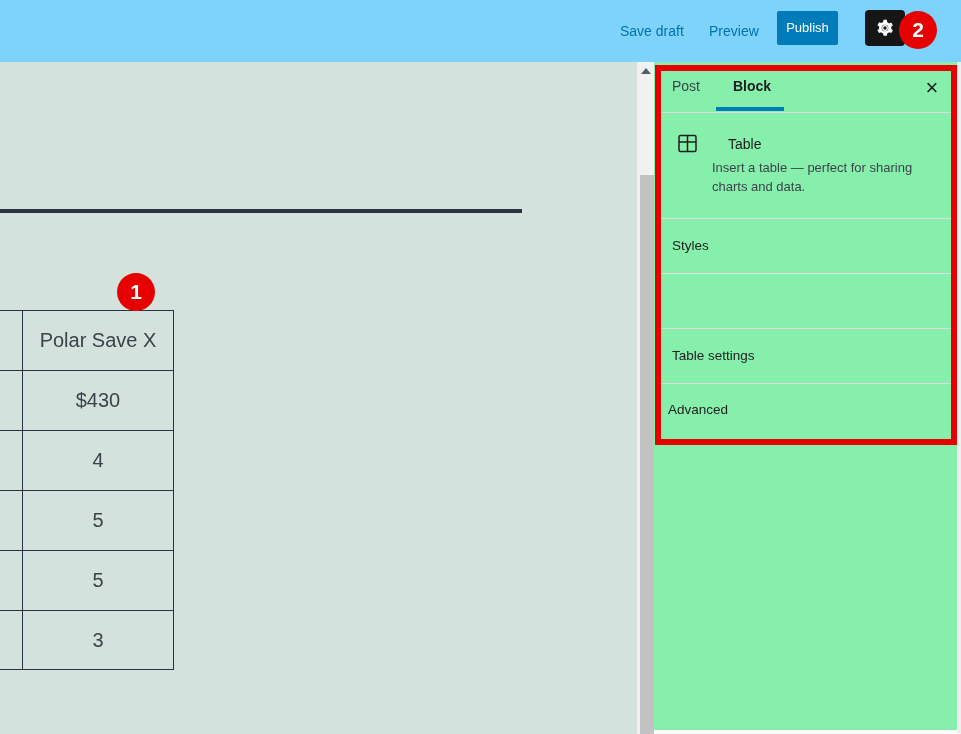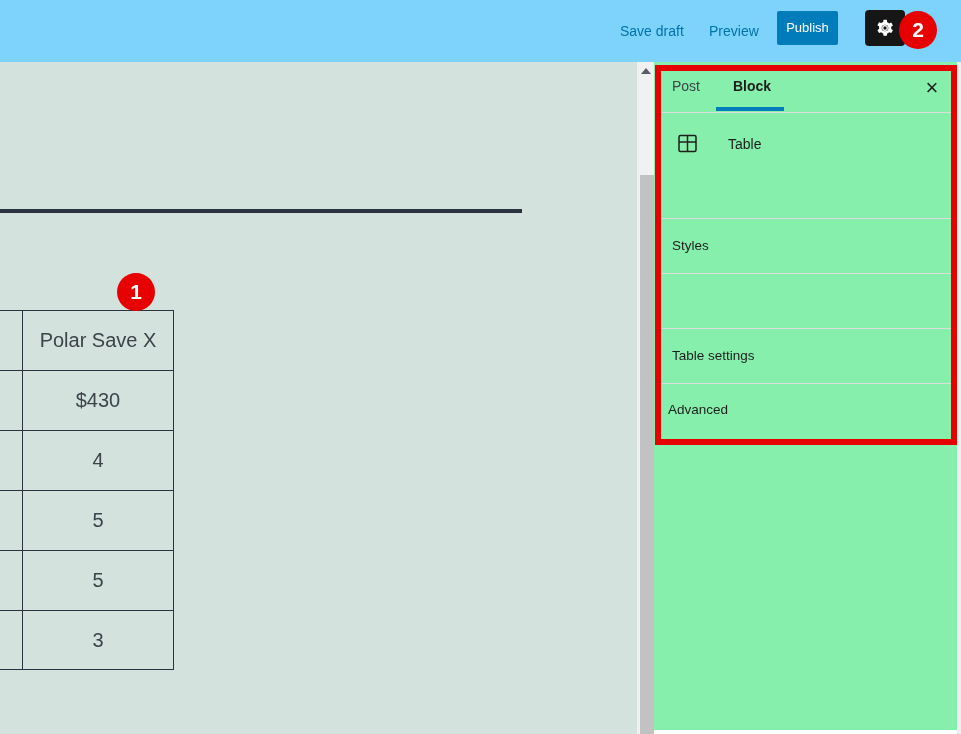--- a/index.html
+++ b/index.html
@@ -195,20 +195,21 @@
   <button class="close-x">×</button>
 
   <span class="block-icon" style="display:flex">
     <svg width="19" height="19" viewBox="0 0 19 19" fill="none" stroke="#1e1e1e" stroke-width="1.5">
       <rect x="1" y="1.5" width="17" height="16" rx="1.5"></rect>
       <line x1="1" y1="8" x2="18" y2="8"></line>
       <line x1="9.5" y1="1.5" x2="9.5" y2="17.5"></line>
     </svg>
   </span>
   <span class="block-title">Table</span>
+  <div class="block-desc">Insert a table — perfect for sharing charts and data.</div>
   <div class="hr hr-card"></div>
 
   <button class="panel-row row-styles">
     <span class="panel-label">Styles</span>
     <span style="display:flex">
       <svg width="15" height="9" viewBox="0 0 15 9" fill="none" stroke="#1e1e1e" stroke-width="1.6">
           <path d="M1 1.5 L7.5 7.5 L14 1.5"></path>
         </svg>
     </span>
   </button>

